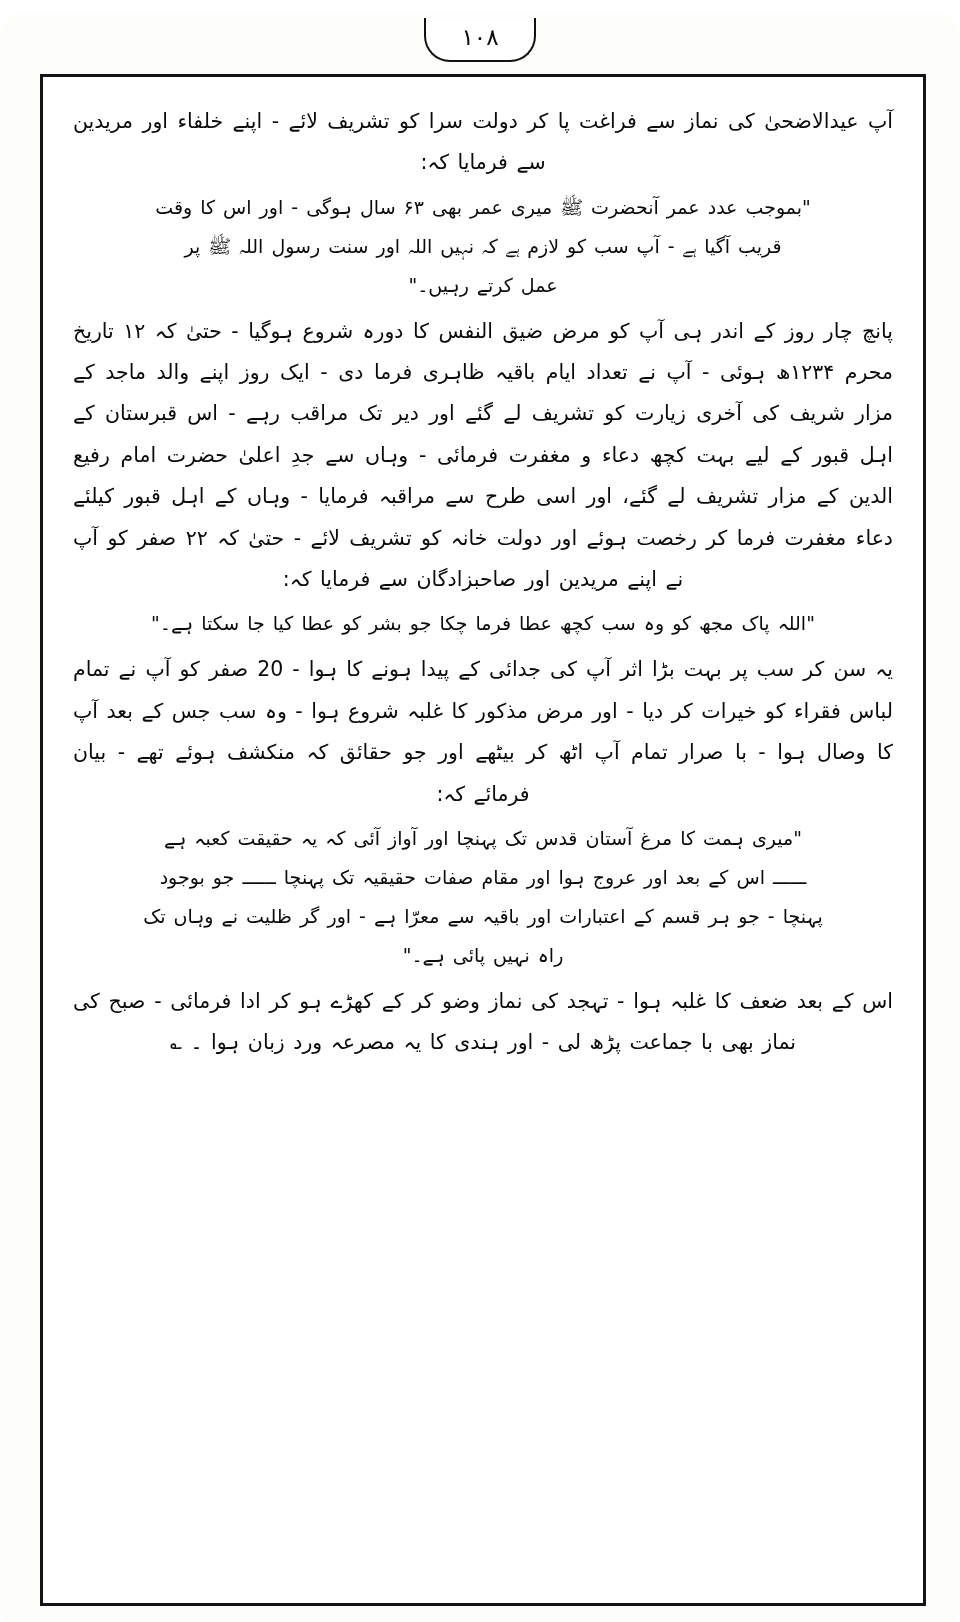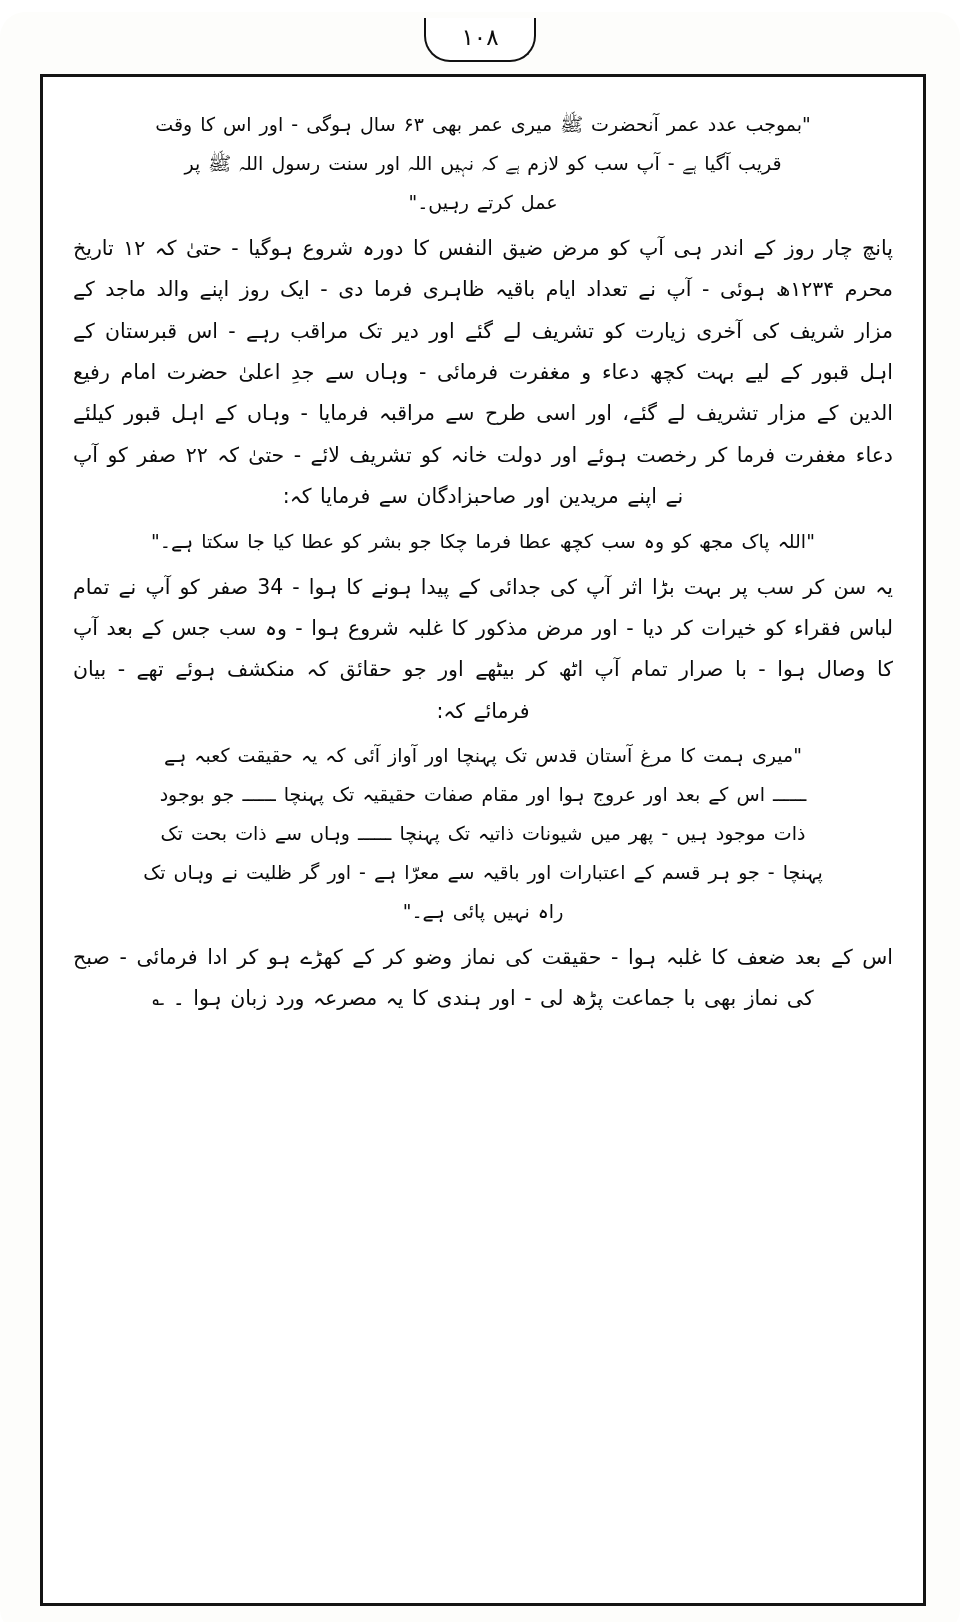--- a/index.html
+++ b/index.html
@@ -107,39 +107,39 @@
 
 <div class="page">
 
   <div class="page-number-wrap">
     <div class="page-number">۱۰۸</div>
   </div>
 
   <div class="frame">
     <div class="frame-inner">
 
+      <p class="para">آپ عیدالاضحیٰ کی نماز سے فراغت پا کر دولت سرا کو تشریف لائے - اپنے خلفاء اور مریدین سے فرمایا کہ:</p>
 
       <div class="quote">
         <p class="quote tight centered" style="margin:0">"بموجب عدد عمر آنحضرت ﷺ میری عمر بھی ۶۳ سال ہوگی - اور اس کا وقت</p>
         <p class="quote tight centered" style="margin:0">قریب آگیا ہے - آپ سب کو لازم ہے کہ نہیں اللہ اور سنت رسول اللہ ﷺ پر</p>
         <p class="quote tight centered" style="margin:0">عمل کرتے رہیں۔"</p>
       </div>
 
       <p class="para">پانچ چار روز کے اندر ہی آپ کو مرض ضیق النفس کا دورہ شروع ہوگیا - حتیٰ کہ ۱۲ تاریخ محرم ۱۲۳۴ھ ہوئی - آپ نے تعداد ایام باقیہ ظاہری فرما دی - ایک روز اپنے والد ماجد کے مزار شریف کی آخری زیارت کو تشریف لے گئے اور دیر تک مراقب رہے - اس قبرستان کے اہل قبور کے لیے بہت کچھ دعاء و مغفرت فرمائی - وہاں سے جدِ اعلیٰ حضرت امام رفیع الدین کے مزار تشریف لے گئے، اور اسی طرح سے مراقبہ فرمایا - وہاں کے اہل قبور کیلئے دعاء مغفرت فرما کر رخصت ہوئے اور دولت خانہ کو تشریف لائے - حتیٰ کہ ۲۲ صفر کو آپ نے اپنے مریدین اور صاحبزادگان سے فرمایا کہ:</p>
 
       <p class="quote centered">"اللہ پاک مجھ کو وہ سب کچھ عطا فرما چکا جو بشر کو عطا کیا جا سکتا ہے۔"</p>
 
-      <p class="para">یہ سن کر سب پر بہت بڑا اثر آپ کی جدائی کے پیدا ہونے کا ہوا - 34 صفر کو آپ نے تمام لباس فقراء کو خیرات کر دیا - اور مرض مذکور کا غلبہ شروع ہوا - وہ سب جس کے بعد آپ کا وصال ہوا - با صرار تمام آپ اٹھ کر بیٹھے اور جو حقائق کہ منکشف ہوئے تھے - بیان فرمائے کہ:</p>
+      <p class="para">یہ سن کر سب پر بہت بڑا اثر آپ کی جدائی کے پیدا ہونے کا ہوا - 20 صفر کو آپ نے تمام لباس فقراء کو خیرات کر دیا - اور مرض مذکور کا غلبہ شروع ہوا - وہ سب جس کے بعد آپ کا وصال ہوا - با صرار تمام آپ اٹھ کر بیٹھے اور جو حقائق کہ منکشف ہوئے تھے - بیان فرمائے کہ:</p>
 
       <div class="quote">
         <p class="quote tight centered" style="margin:0">"میری ہمت کا مرغ آستان قدس تک پہنچا اور آواز آئی کہ یہ حقیقت کعبہ ہے</p>
         <p class="quote tight centered" style="margin:0">ــــــ اس کے بعد اور عروج ہوا اور مقام صفات حقیقیہ تک پہنچا ــــــ جو بوجود</p>
-        <p class="quote tight centered" style="margin:0">ذات موجود ہیں - پھر میں شیونات ذاتیہ تک پہنچا ــــــ وہاں سے ذات بحت تک</p>
         <p class="quote tight centered" style="margin:0">پہنچا - جو ہر قسم کے اعتبارات اور باقیہ سے معرّا ہے - اور گر ظلیت نے وہاں تک</p>
         <p class="quote tight centered" style="margin:0">راہ نہیں پائی ہے۔"</p>
       </div>
 
-      <p class="para end-mark">اس کے بعد ضعف کا غلبہ ہوا - حقیقت کی نماز وضو کر کے کھڑے ہو کر ادا فرمائی - صبح کی نماز بھی با جماعت پڑھ لی - اور ہندی کا یہ مصرعہ ورد زبان ہوا ۔ ؎</p>
+      <p class="para end-mark">اس کے بعد ضعف کا غلبہ ہوا - تہجد کی نماز وضو کر کے کھڑے ہو کر ادا فرمائی - صبح کی نماز بھی با جماعت پڑھ لی - اور ہندی کا یہ مصرعہ ورد زبان ہوا ۔ ؎</p>
 
     </div>
   </div>
 
 </div>
 
 </body></html>

